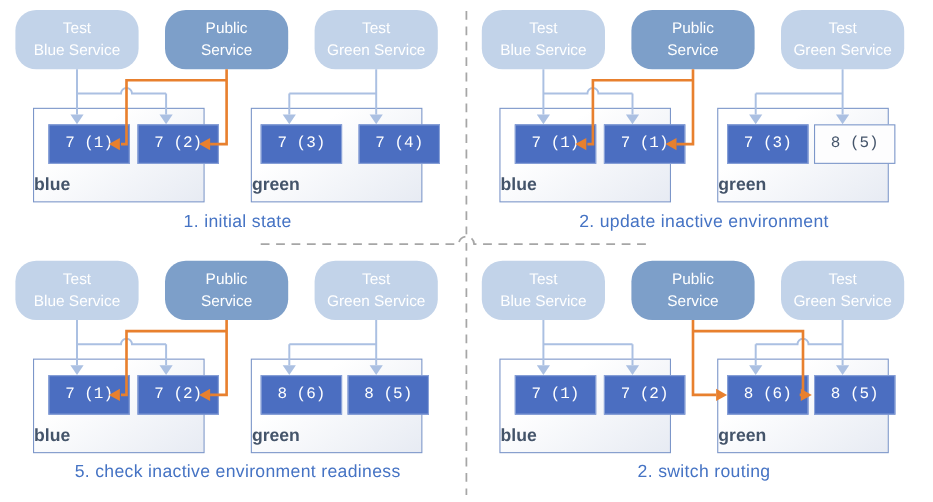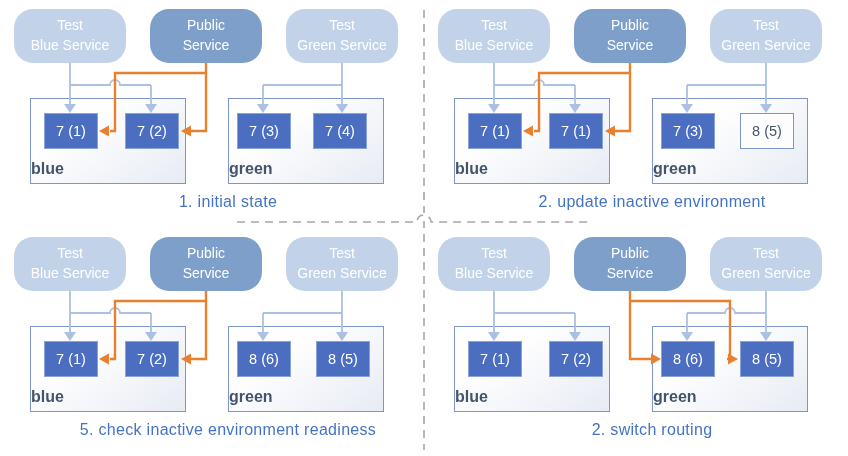--- a/index.html
+++ b/index.html
@@ -14,31 +14,31 @@
     color:#ffffff;font-size:14px;line-height:1.4;text-align:center;border-radius:19px;
   }
   .svc.light{background:#c2d3e9;}
   .svc.dark{background:#7d9fc9;}
   .env{
     position:absolute;top:98px;width:156px;height:86px;
     border:1.4px solid #7c96c9;box-sizing:border-box;
     background:linear-gradient(325deg,#e7ebf3 0%,#ffffff 70%);
   }
   .pod{
-    position:absolute;top:14px;width:54px;height:36px;box-sizing:border-box;
-    display:flex;align-items:center;justify-content:center;font-size:14.5px;
+    position:absolute;top:14px;width:74px;height:36px;box-sizing:border-box;
+    display:flex;align-items:center;justify-content:center;font-size:14.5px;font-family:Liberation Mono, monospace;
   }
   .pod.solid{background:#4b6ec1;color:#ffffff;border:1px solid #8aa2d8;}
   .pod.outline{background:#fdfdfe;color:#44546a;border:1.5px solid #7c96c9;}
   .env-label{
     position:absolute;bottom:5px;left:0;width:100%;text-align:left;
     color:#44546a;font-size:16px;font-weight:bold;
   }
   .caption{
-    position:absolute;top:193px;left:16px;width:100%;text-align:center;
+    position:absolute;top:193px;left:4px;width:100%;text-align:center;
     color:#4573c4;font-size:16px;letter-spacing:0.3px;
   }
   svg.arrows{position:absolute;left:0;top:0;pointer-events:none;}
   svg.separators{position:absolute;left:0;top:0;pointer-events:none;}
   .t{stroke:#abc0e2;stroke-width:1.8;fill:none;}
   .ta{fill:#abc0e2;}
   .p{stroke:#e8802e;stroke-width:2.4;fill:none;}
   .pa{fill:#e8802e;}
   .sep{stroke:#a6a6a6;stroke-width:1.6;fill:none;stroke-dasharray:8 6;}
 </style>
@@ -58,21 +58,21 @@
     <span>Test</span>
     <span>Green Service</span>
   </div>
   <div class="env" style="left:30px">
     <div class="pod solid" style="left:13px">7 (1)</div>
     <div class="pod solid" style="left:94px">7 (2)</div>
     <div class="env-label">blue</div>
   </div>
   <div class="env" style="left:228px">
     <div class="pod solid" style="left:8px">7 (3)</div>
-    <div class="pod solid" style="left:84px">7 (4)</div>
+    <div class="pod solid" style="left:97px">7 (4)</div>
     <div class="env-label">green</div>
   </div>
   <div class="caption">1. initial state</div>
   <svg class="arrows" width="424" height="228">
     <path class="t" d="M70,63 V85 M70,85 H110 A5,5 0 0 1 120,85 H151 M70,85 V104 M151,85 V104 M342,63 V85 M263,85 H342 M263,85 V104 M342,85 V104"></path>
     <polygon class="ta" points="64,104 76,104 70,113"></polygon>
     <polygon class="ta" points="145,104 157,104 151,113"></polygon>
     <polygon class="ta" points="257,104 269,104 263,113"></polygon>
     <polygon class="ta" points="336,104 348,104 342,113"></polygon>
     <path class="p" d="M206,63 V131 H191 M206,73 H115 V131 H110"></path>

